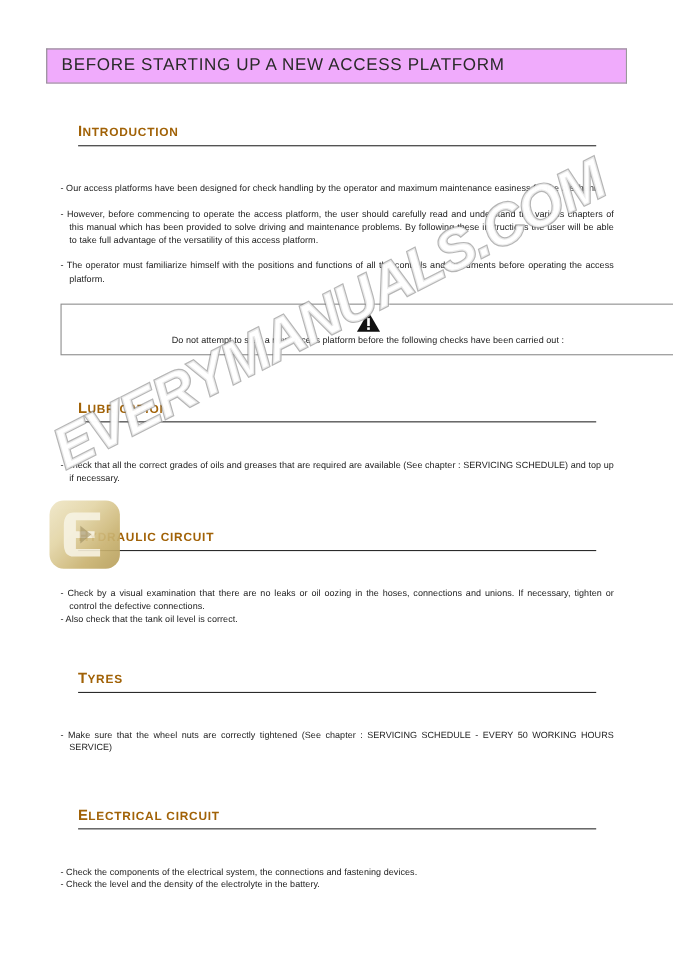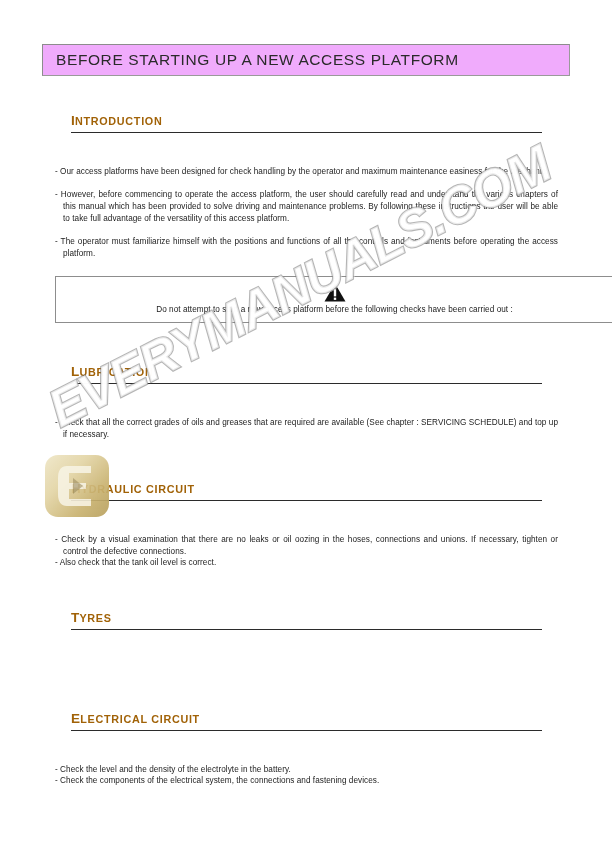--- a/index.html
+++ b/index.html
@@ -241,30 +241,31 @@
     <div class="gap-l"></div>
     <p class="para">- Check by a visual examination that there are no leaks or oil oozing in the hoses, connections and unions. If necessary, tighten or control the defective connections.</p>
     <p class="para nojust">- Also check that the tank oil level is correct.</p>
 
     <div class="gap-xl"></div>
 
     <div class="section-head">
       <span class="cap">T</span><span class="sc">YRES</span>
     </div>
     <div class="gap-l"></div>
+    <p class="para">- Make sure that the wheel nuts are correctly tightened (See chapter : SERVICING SCHEDULE - EVERY 50 WORKING HOURS SERVICE)</p>
 
     <div class="gap-xl"></div>
     <div class="gap-s"></div>
 
     <div class="section-head">
       <span class="cap">E</span><span class="sc">LECTRICAL CIRCUIT</span>
     </div>
     <div class="gap-l"></div>
+    <p class="para nojust">- Check the components of the electrical system, the connections and fastening devices.</p>
     <p class="para nojust">- Check the level and the density of the electrolyte in the battery.</p>
-    <p class="para nojust">- Check the components of the electrical system, the connections and fastening devices.</p>
 
     <div class="gap-xl"></div>
     <div class="gap-m"></div>
 
 
   </div>
 
 
   <div class="watermark-layer">
     <div class="wm-text">EVERYMANUALS.COM</div>

